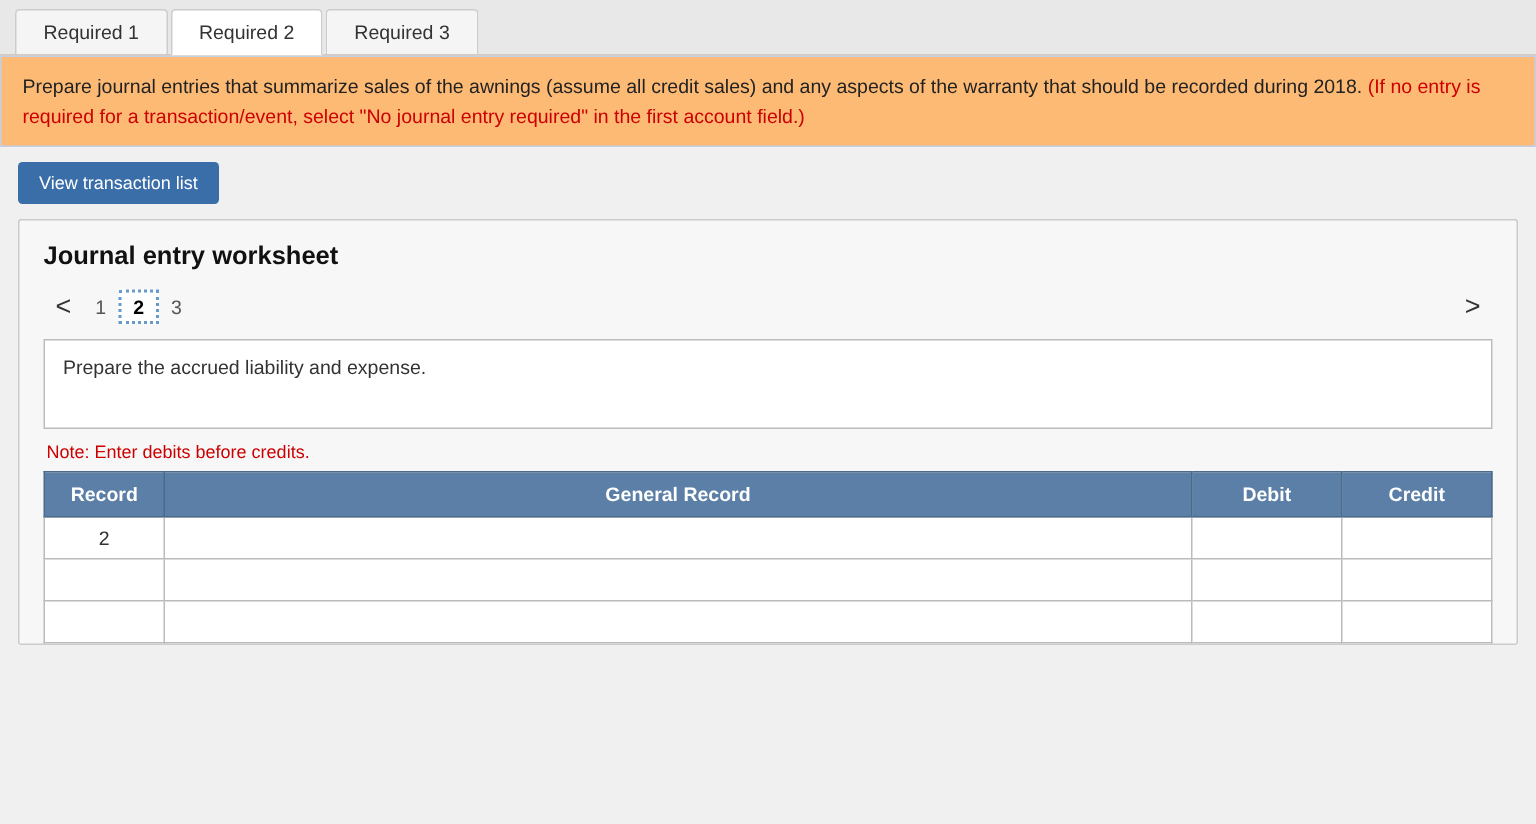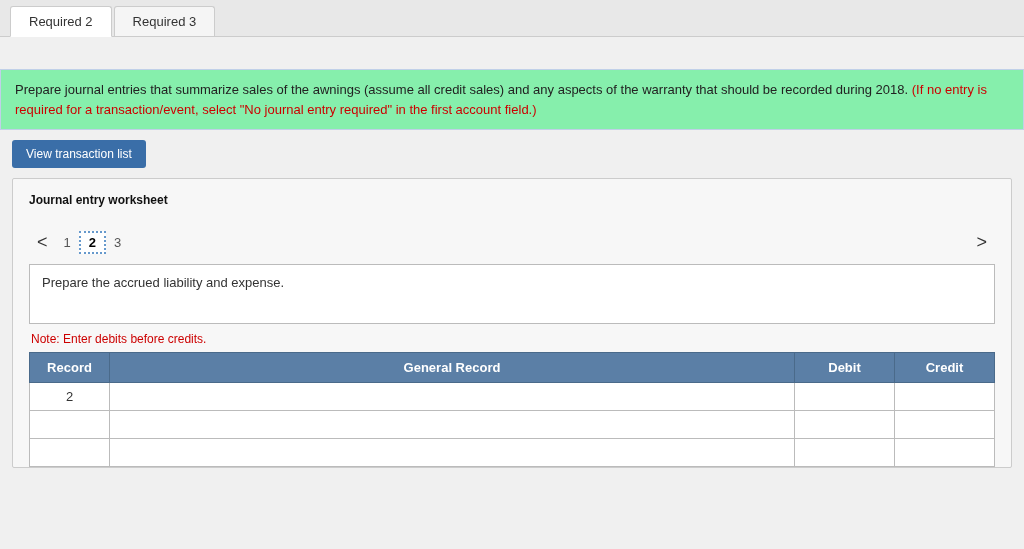--- a/index.html
+++ b/index.html
@@ -30,27 +30,26 @@
     }
     .tab.active {
       background: #fff;
       border-bottom: 1px solid #fff;
       margin-bottom: -1px;
       z-index: 1;
     }
 
     
     .info-box {
-      background: #86efac;
+      background: #fdba74;
       border: 1px solid #c0d0e8;
       padding: 10px 14px;
       font-size: 13px;
       line-height: 1.5;
       color: #222;
-      margin-top: 32px;
     }
     .info-box .red-text {
       color: #cc0000;
     }
 
     
     .view-btn {
       display: inline-block;
       background: #3a6ea8;
       color: #fff;
@@ -65,23 +64,23 @@
     
     .worksheet-card {
       background: #f7f7f7;
       border: 1px solid #ccc;
       margin: 0 12px 12px 12px;
       padding: 14px 16px 0 16px;
       border-radius: 2px;
     }
 
     .worksheet-title {
-      font-size: 12px;
+      font-size: 17px;
       font-weight: bold;
-      margin-bottom: 24px;
+      margin-bottom: 12px;
       color: #111;
     }
 
     
     .entry-nav {
       display: flex;
       align-items: center;
       margin-bottom: 10px;
     }
     .nav-arrow {
@@ -165,20 +164,21 @@
       background: #fff;
     }
   </style>
 </head>
 <body>
 
 
 
 
 <div class="tabs-container">
+  <div class="tab">Required 1</div>
   <div class="tab active">Required 2</div>
   <div class="tab">Required 3</div>
 </div>
 
 
 <div class="info-box">
   <span>Prepare journal entries that summarize sales of the awnings (assume all credit sales) and any aspects of the warranty that should be recorded during 2018.</span>
   <span class="red-text">(If no entry is required for a transaction/event, select "No journal entry required" in the first account field.)</span>
 </div>
 

